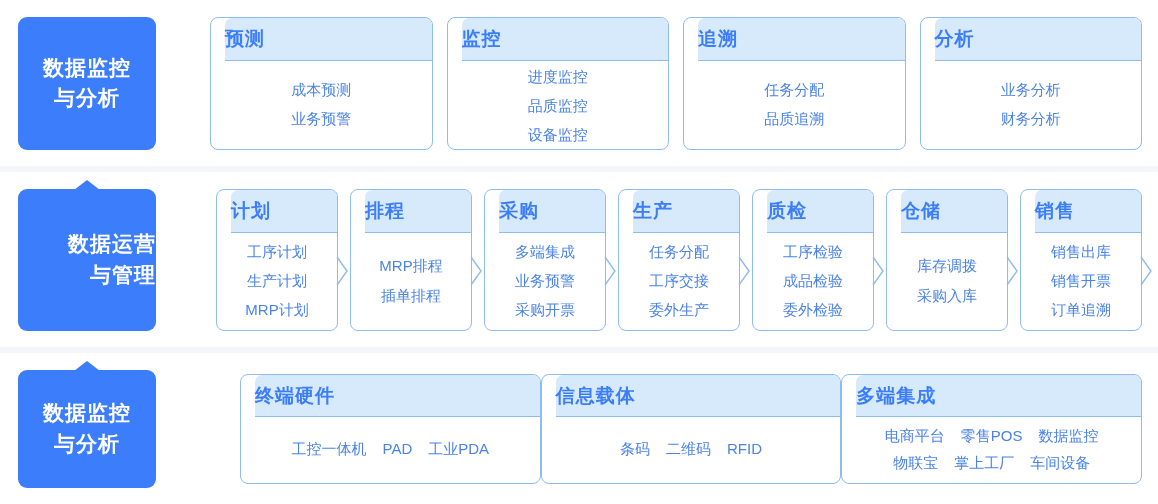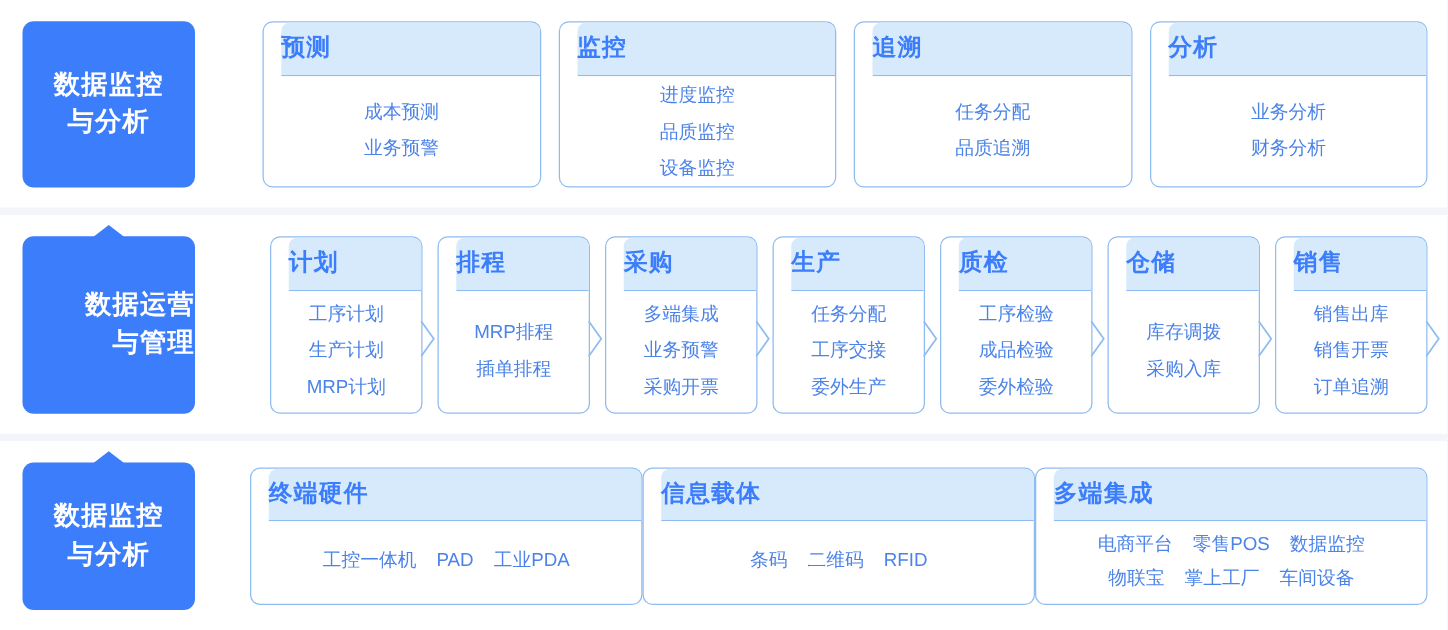--- a/index.html
+++ b/index.html
@@ -73,21 +73,21 @@
   
   .cards {
     flex: 1 1 auto;
     display: flex;
     align-items: center;
     height: 100%;
     box-sizing: border-box;
   }
   .row-top .cards    { padding-left: 54px; gap: 14px; }
   .row-mid .cards    { padding-left: 60px; gap: 12px; }
-  .row-bottom .cards { padding-left: 44px; }
+  .row-bottom .cards { padding-left: 84px; }
 
   .card {
     position: relative;
     background: #ffffff;
     border: 1px solid #8fbcf0;
     border-radius: 8px;
     box-sizing: border-box;
     display: flex;
     flex-direction: column;
     flex: 1 1 0;

